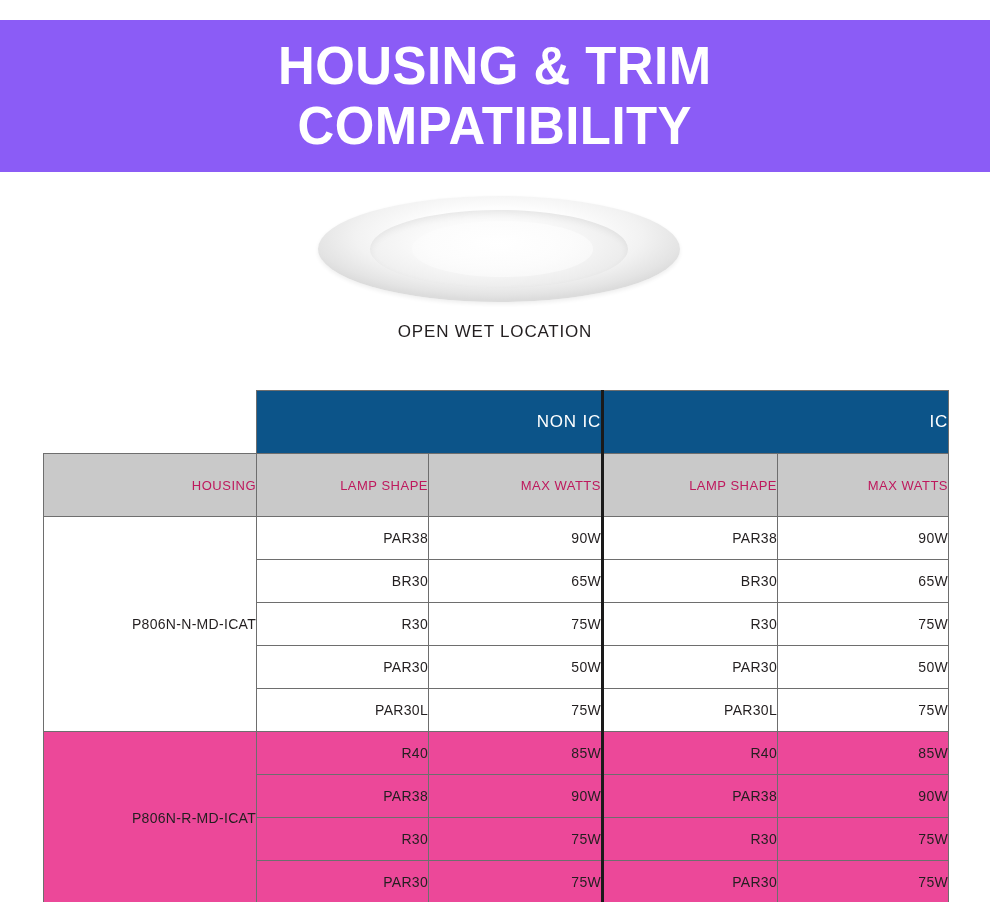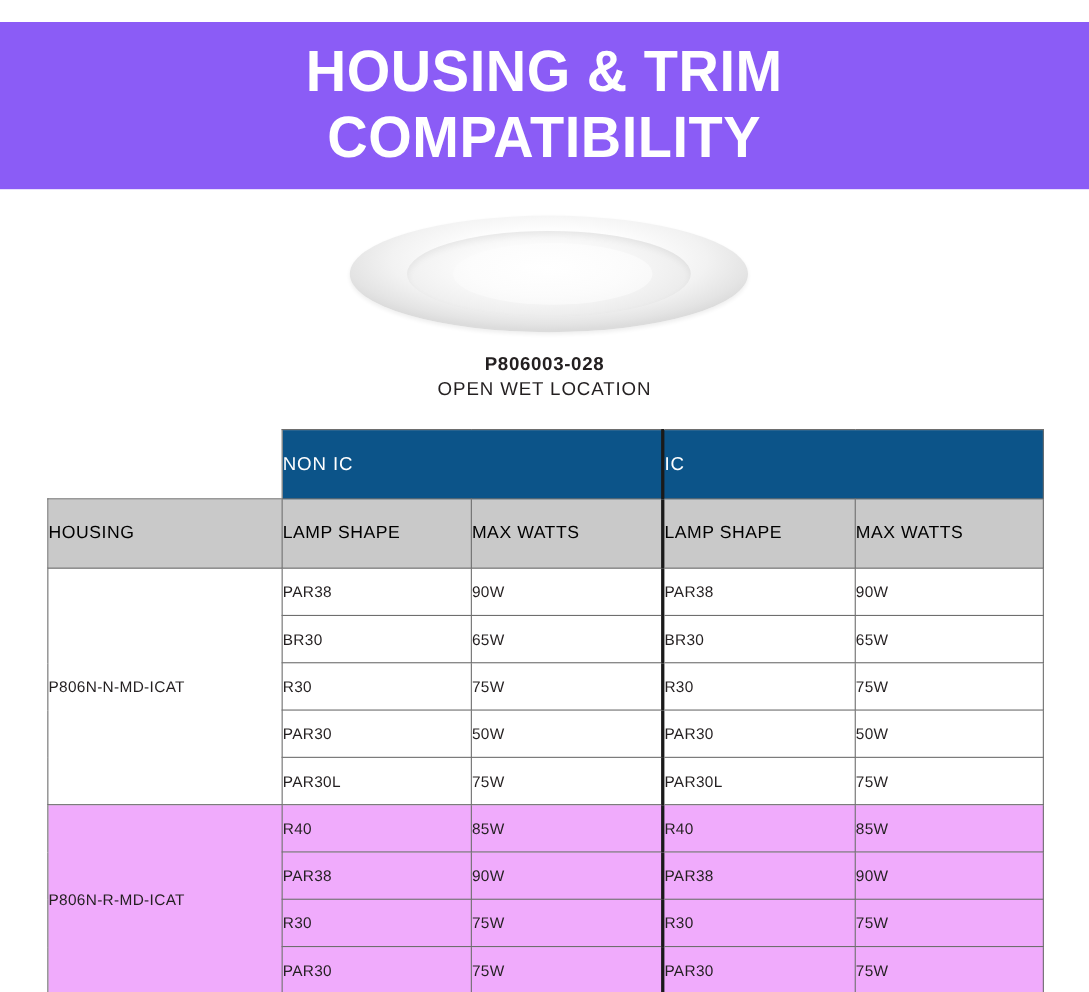--- a/index.html
+++ b/index.html
@@ -121,21 +121,21 @@
     font-size: 15px;
   }
   table.compat col.c-housing { width: 213px; }
   table.compat col.c-shape-a  { width: 172px; }
   table.compat col.c-watts-a  { width: 174px; }
   table.compat col.c-shape-b  { width: 175px; }
   table.compat col.c-watts-b  { width: 171px; }
 
   table.compat td, table.compat th {
     border: 1px solid #6e6e6e;
-    text-align: left;
+    text-align: right;
     vertical-align: middle;
     padding: 0;
     font-weight: normal;
   }
 
   .spacer-cell {
     border: 0 !important;
     background: transparent;
     height: 62px;
   }
@@ -144,32 +144,32 @@
     background: #0c5489;
     color: #ffffff;
     font-weight: bold;
     font-size: 17px;
     letter-spacing: 0.8px;
     height: 62px;
     border-color: #0c5489;
   }
   th.sub-head {
     background: #c9c9c9;
-    color: #000000;
-    font-size: 16px;
+    color: #be185d;
+    font-size: 13px;
     letter-spacing: 0.5px;
     height: 62px;
   }
   td.data-cell, td.housing-cell {
     height: 42px;
     font-size: 14px;
     letter-spacing: 0.3px;
   }
   tr.group-a td { background: #ffffff; }
-  tr.group-b td { background: #f0abfc; margin-left: 17px; }
+  tr.group-b td { background: #ec4899; margin-left: 17px; }
 
   
   .div-left  { border-right: 3px solid #1a1a1a !important; }
   .div-right { border-left: 3px solid #1a1a1a !important; }
 </style>
 </head>
 <body>
 
 <div class="banner">
   <div class="banner-title">HOUSING &amp; TRIM
@@ -178,21 +178,20 @@
 
 <div class="product-area">
   <div class="trim">
     <div class="trim-outer"></div>
     <div class="trim-inner"></div>
     <div class="trim-core"></div>
   </div>
 </div>
 
 <div class="caption">
-  <div class="caption-sku">P806003-028</div>
   <div class="caption-sub">OPEN WET LOCATION</div>
 </div>
 
 <div class="table-wrap">
   <table class="compat">
     <colgroup>
       <col class="c-housing">
         <col class="c-shape-a">
         <col class="c-watts-a">
         <col class="c-shape-b">

